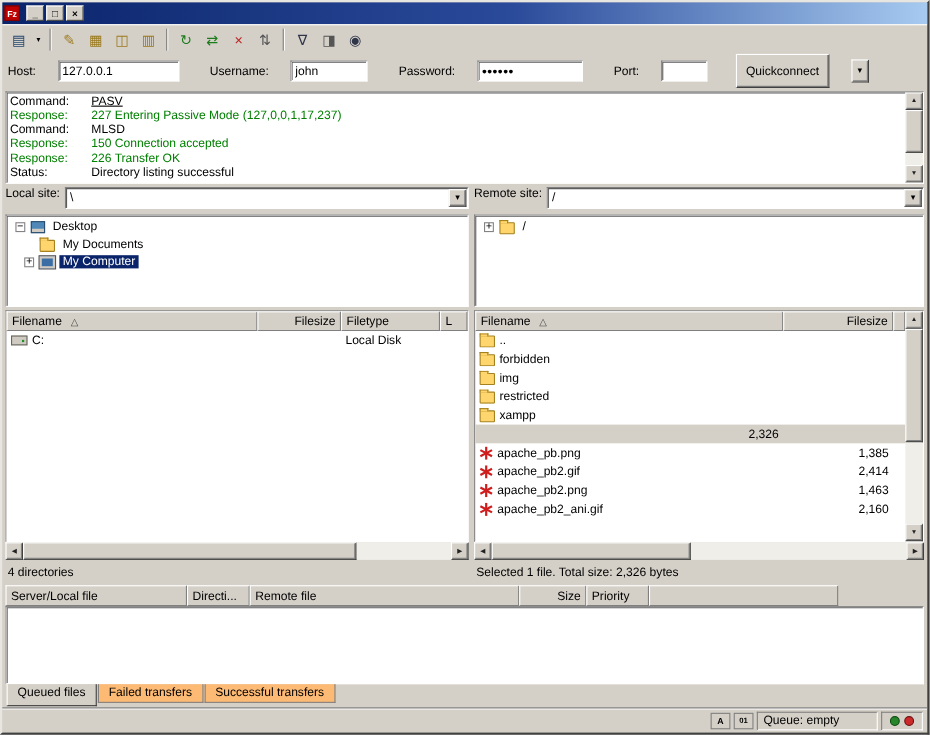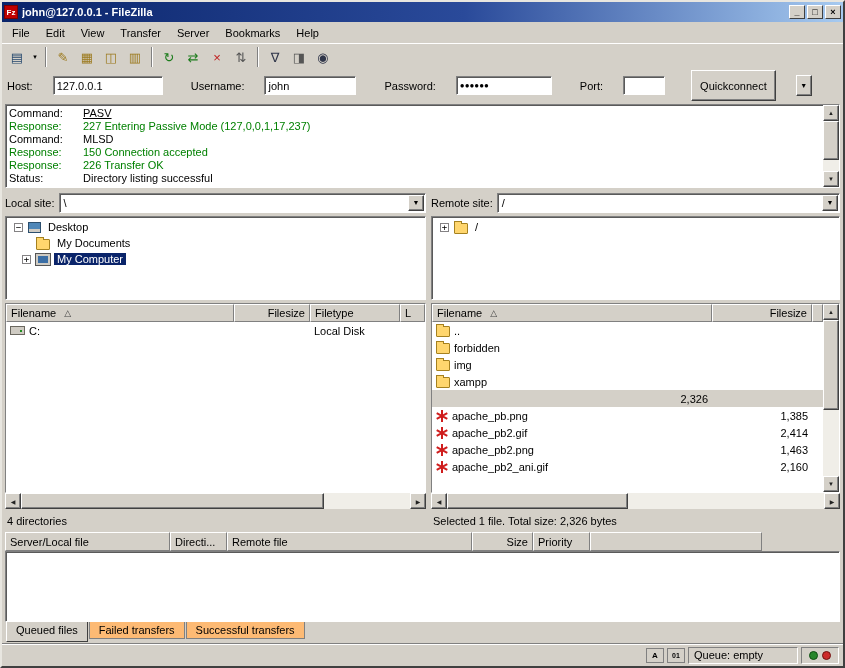--- a/index.html
+++ b/index.html
@@ -57,21 +57,21 @@
     border:1px solid; border-color:#fff #404040 #404040 #fff; box-shadow:inset -1px -1px 0 #808080; }
   .h-track { flex:1; position:relative; }
   .h-thumb { position:absolute; top:0; height:16px; background:#d4d0c8;
     border:1px solid; border-color:#fff #404040 #404040 #fff; box-shadow:inset -1px -1px 0 #808080; }
   
   .main { flex:1; display:flex; padding:0 3px; min-height:0; }
   .pane { display:flex; flex-direction:column; min-width:0; min-height:0; }
   .pane.left { flex:0 0 421px; }
   .splitter { flex:0 0 5px; }
   .pane.right { flex:1; }
-  .site-row { flex:0 0 23px; display:flex; align-items:center; gap:4px; margin-bottom:2px; }
+  .site-row { flex:0 0 23px; display:flex; gap:4px; margin-bottom:2px; }
   .combo { flex:1; height:20px; display:flex; align-items:center; padding:1px; }
   .combo-text { flex:1; padding:0 3px; white-space:nowrap; overflow:hidden; }
   .combo-btn { flex:0 0 16px; height:16px; display:flex; align-items:center; justify-content:center; font-size:7px; }
   .tree { flex:0 0 84px; padding:2px; overflow:hidden; margin-bottom:3px; }
   .titem { height:16px; display:flex; align-items:center; white-space:nowrap; }
   .expander { flex:0 0 9px; width:9px; height:9px; border:1px solid #848284; background:#fff;
     font:9px/7px "DejaVu Sans Mono",monospace; text-align:center; margin-right:5px; }
   .ticon { margin-right:4px; display:flex; }
   .tlabel { padding:0 3px; }
   .tlabel.selected { background:#0a246a; color:#fff; }
@@ -128,35 +128,25 @@
   .led.green { background:#27862c; border:1px solid #0f4f12; }
   .led.red { background:#cc2a2a; border:1px solid #6d1111; }
 </style>
 </head>
 <body>
 
 <div class="window">
 
   <div class="titlebar">
     <div class="app-icon">Fz</div>
-    <div class="title-text">john@127.0.0.1 - FileZilla</div>
     <div class="win-btn">_</div>
     <div class="win-btn">□</div>
     <div class="win-btn">×</div>
   </div>
 
-  <div class="menubar">
-    <div class="menu-item">File</div>
-    <div class="menu-item">Edit</div>
-    <div class="menu-item">View</div>
-    <div class="menu-item">Transfer</div>
-    <div class="menu-item">Server</div>
-    <div class="menu-item">Bookmarks</div>
-    <div class="menu-item">Help</div>
-  </div>
 
   <div class="toolbar">
     <div class="tb-btn c-blue">
         <span>▤</span>
       </div>
     <div class="tb-dd">▾</div>
     <div class="tb-sep"></div>
     <div class="tb-btn c-gold">
         <span>✎</span>
       </div>
@@ -191,21 +181,21 @@
       </div>
     <div class="tb-btn c-dark">
         <span>◉</span>
       </div>
   </div>
 
   <div class="quickbar">
     <span>Host:</span>
     <input class="qc-input" style="width: 110px;" value="127.0.0.1">
     <span class="qc-label">Username:</span>
-    <input class="qc-input" style="width: 92px;" value="john">
+    <input class="qc-input" style="width: 70px;" value="john">
     <span class="qc-label">Password:</span>
     <input class="qc-input" style="width: 96px; font-size: 8px;" value="●●●●●●">
     <span class="qc-label">Port:</span>
     <input class="qc-input" style="width: 42px;" value="">
     <div class="qc-btn raised" style="margin-left:6px">Quickconnect</div>
     <div class="qc-dd raised">▼</div>
   </div>
 
   <div class="logrow">
     <div class="logpane sunken">
@@ -362,20 +352,28 @@
                   <span class="folder-icon"></span>
                   <span>forbidden</span>
                 </div>
               <div class="cell size"></div>
                 <div class="cell"></div>
             </div>
             <div class="lrow grid-remote">
               <div class="cell">
                   <span class="folder-icon"></span>
                   <span>img</span>
+                </div>
+              <div class="cell size"></div>
+                <div class="cell"></div>
+            </div>
+            <div class="lrow grid-remote">
+              <div class="cell">
+                  <span class="folder-icon"></span>
+                  <span>restricted</span>
                 </div>
               <div class="cell size"></div>
                 <div class="cell"></div>
             </div>
             <div class="lrow grid-remote">
               <div class="cell">
                   <span class="folder-icon"></span>
                   <span>xampp</span>
                 </div>
               <div class="cell size"></div>

